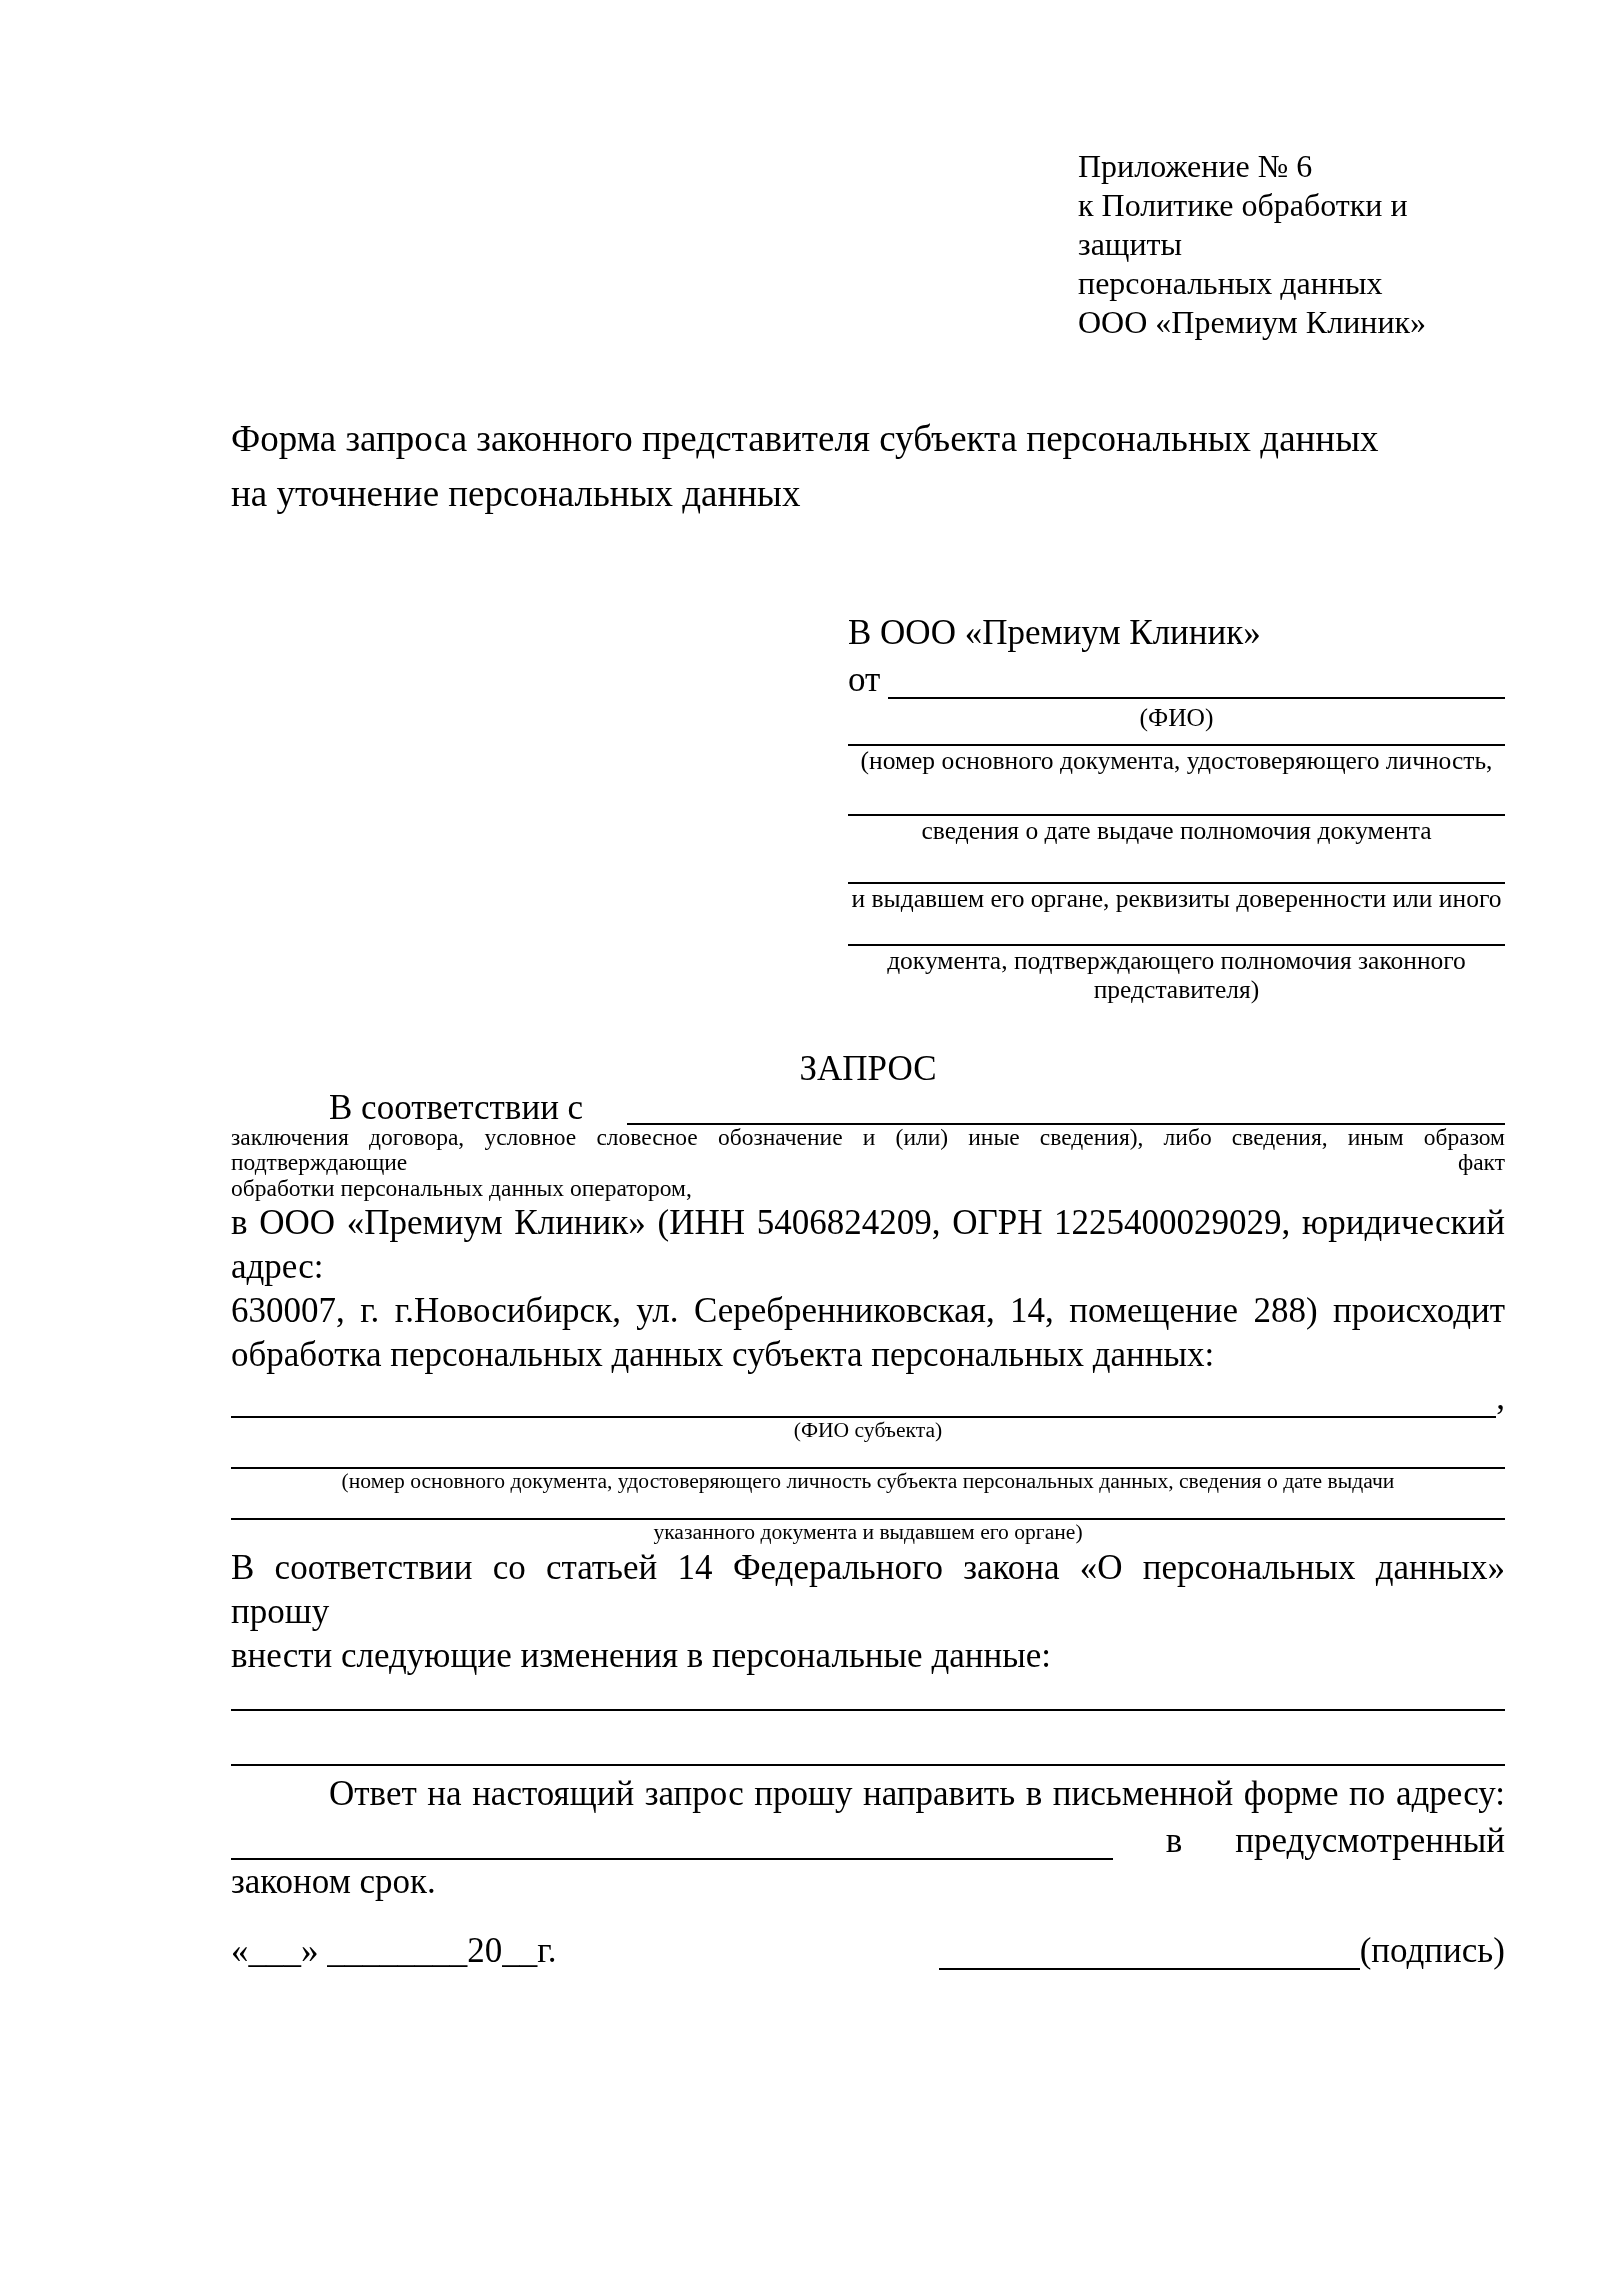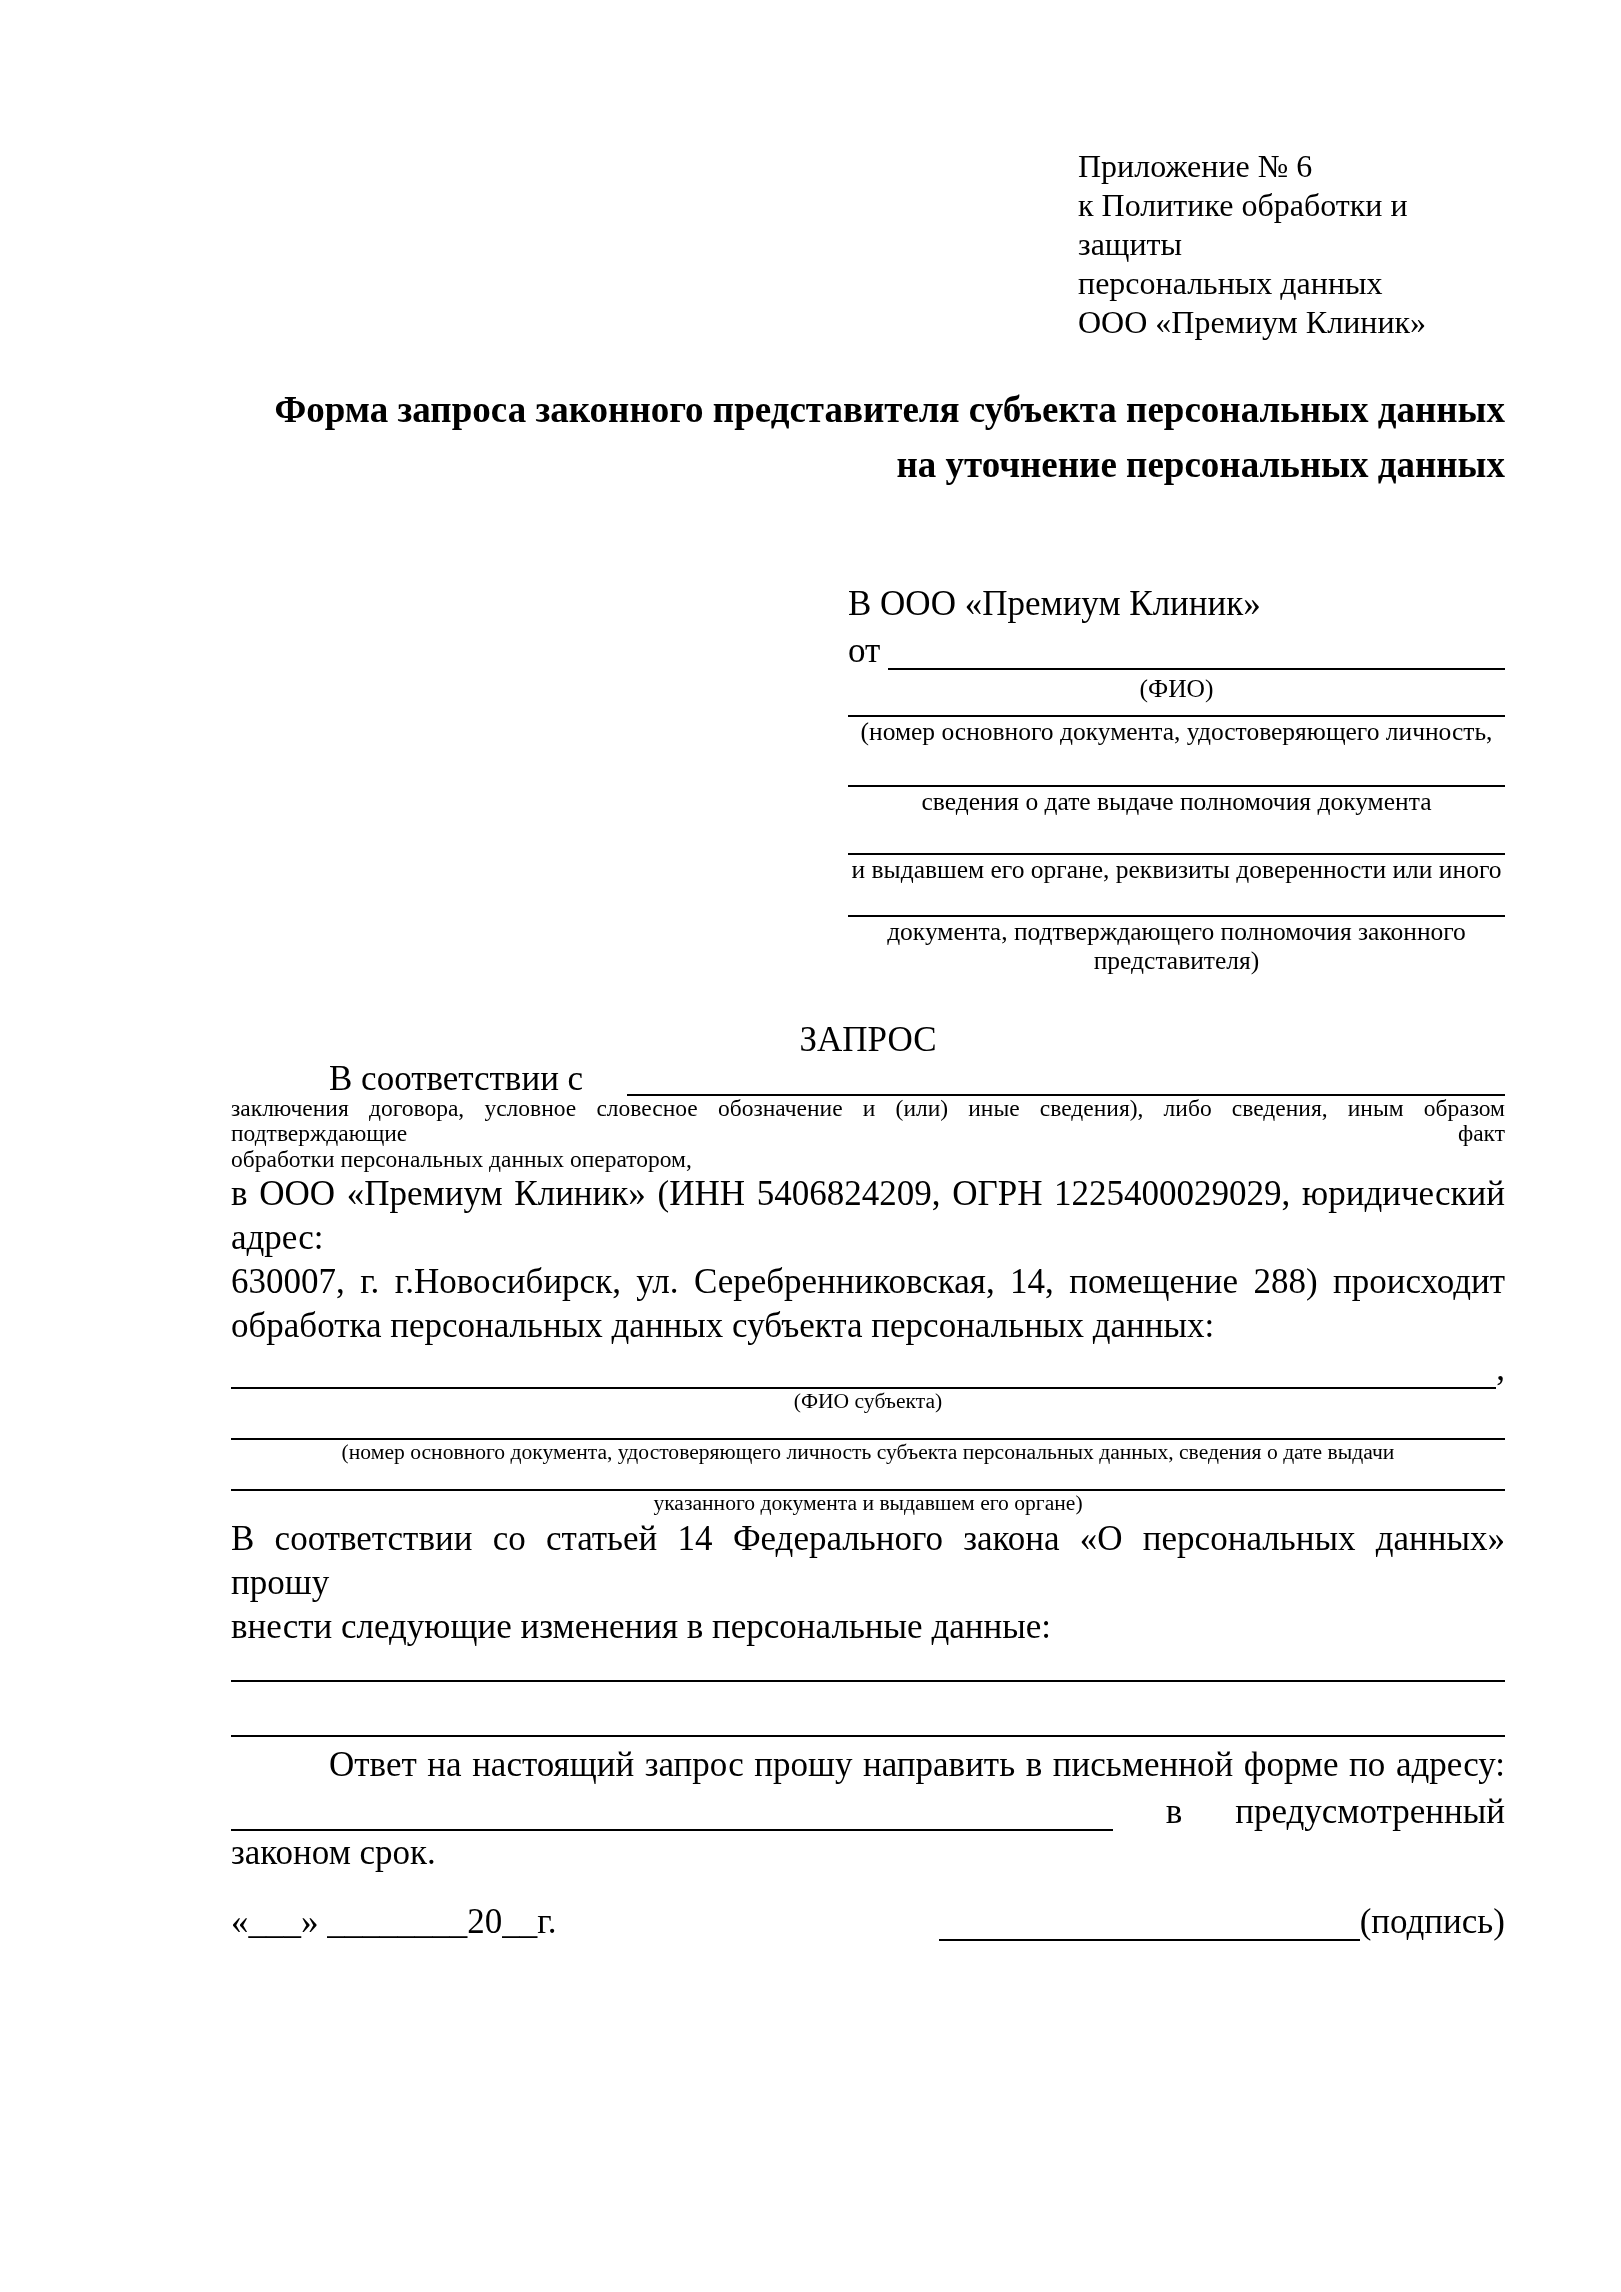--- a/index.html
+++ b/index.html
@@ -11,21 +11,21 @@
     background: #ffffff;
     color: #000000;
     font-family: "Liberation Serif", serif;
     font-size: 35px;
     box-sizing: border-box;
     padding: 147px 116px 0 231px;
   }
   
   .appendix { margin-left: 847px; font-size: 32px; line-height: 39px; }
   
-  .title { margin-top: 40px; text-align: right; font-weight: bold; font-size: 37px; line-height: 55px; }
+  .title { margin-top: 69px; text-align: left; font-weight: normal; font-size: 37px; line-height: 55px; }
   
   .addr { margin-top: 90px; margin-left: 617px; }
   .addr-to { line-height: 43px; }
   .flexrow { display: flex; align-items: flex-end; }
   .from-row { height: 45px; }
   .from-row .lead-word { white-space: nowrap; line-height: 39px; }
   .uline { flex: 1 1 auto; align-self: stretch; border-bottom: 2.9px solid #000; margin-left: 7.8px; }
   .cap { text-align: center; font-size: 25.5px; line-height: 29px; }
   .cap-fio { margin-top: 3.9px; }
   .rule { border-bottom: 2.9px solid #000; }

